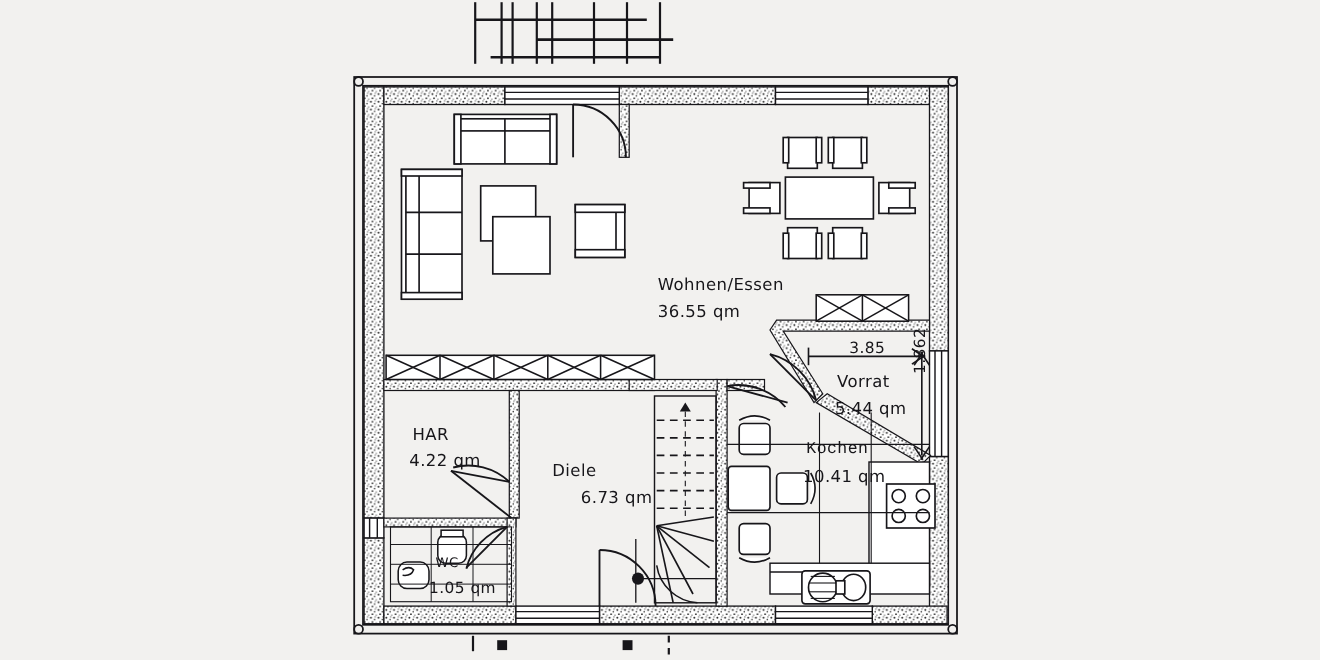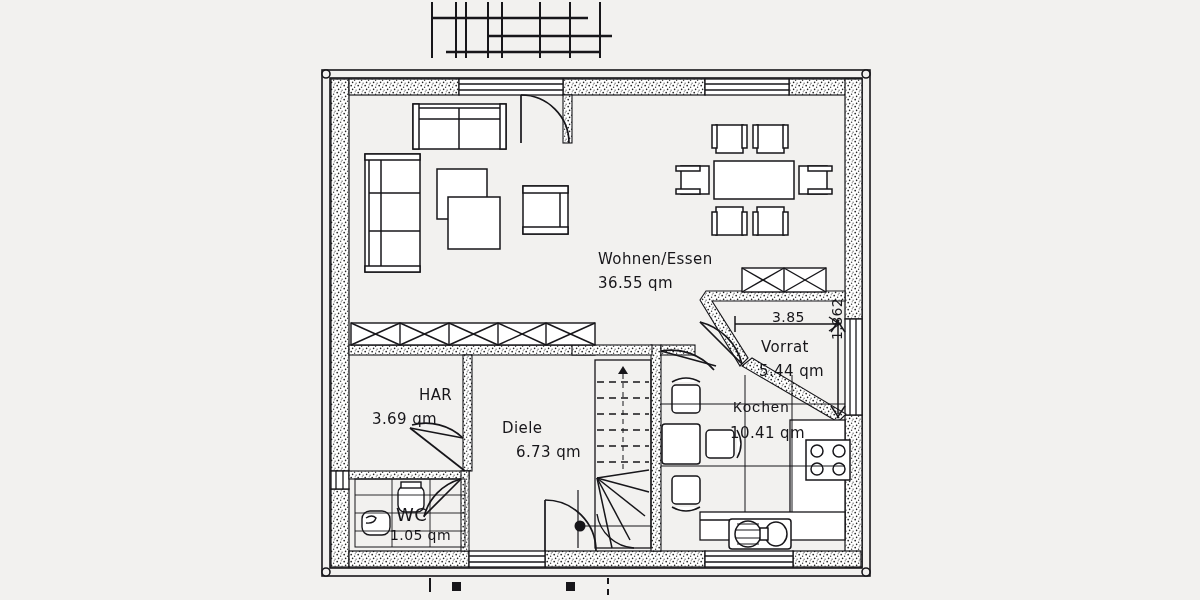--- a/index.html
+++ b/index.html
@@ -366,31 +366,31 @@
       <line x1="430" y1="578" x2="430" y2="592"></line>
       <line x1="608" y1="578" x2="608" y2="598" stroke-dasharray="6 5"></line>
       <rect x="452" y="582" width="9" height="9" fill="#17161a" stroke="none"></rect>
       <rect x="566" y="582" width="9" height="9" fill="#17161a" stroke="none"></rect>
     </g>
   </svg>
 
   <div class="lbl rm-name" style="left:598px;top:250px;">Wohnen/Essen</div>
   <div class="lbl rm-area" style="left:598px;top:274px;">36.55 qm</div>
 
-  <div class="lbl rm-name" style="left:375px;top:386px;margin-left:44px;">HAR</div>
-  <div class="lbl rm-area" style="left:372px;top:410px;">3.69 qm</div>
+  <div class="lbl rm-name" style="left:375px;top:386px;">HAR</div>
+  <div class="lbl rm-area" style="left:372px;top:410px;">4.22 qm</div>
 
   <div class="lbl rm-name" style="left:502px;top:419px;">Diele</div>
-  <div class="lbl rm-area" style="left:516px;top:443px;">6.73 qm</div>
+  <div class="lbl rm-area" style="left:528px;top:443px;">6.73 qm</div>
 
   <div class="lbl rm-name" style="left:733px;top:400px;font-family:Liberation Mono, monospace;">Kochen</div>
   <div class="lbl rm-area" style="left:730px;top:424px;">10.41 qm</div>
 
   <div class="lbl rm-name" style="left:761px;top:338px;text-align:right;">Vorrat</div>
   <div class="lbl rm-area" style="left:759px;top:362px;">5.44 qm</div>
 
-  <div class="lbl rm-name" style="left:396px;top:504px;font-size:18px;">WC</div>
+  <div class="lbl rm-name" style="left:396px;top:504px;font-size:12px;">WC</div>
   <div class="lbl rm-area" style="left:390px;top:527px;font-size:14px;">1.05 qm</div>
 
   <div class="lbl dim" style="left:772px;top:309px;">3.85</div>
   <div class="lbl dim dim-v" style="left:829px;top:340px;transform:rotate(-90deg);">1.862</div>
 
 </div>
 
 </body></html>

